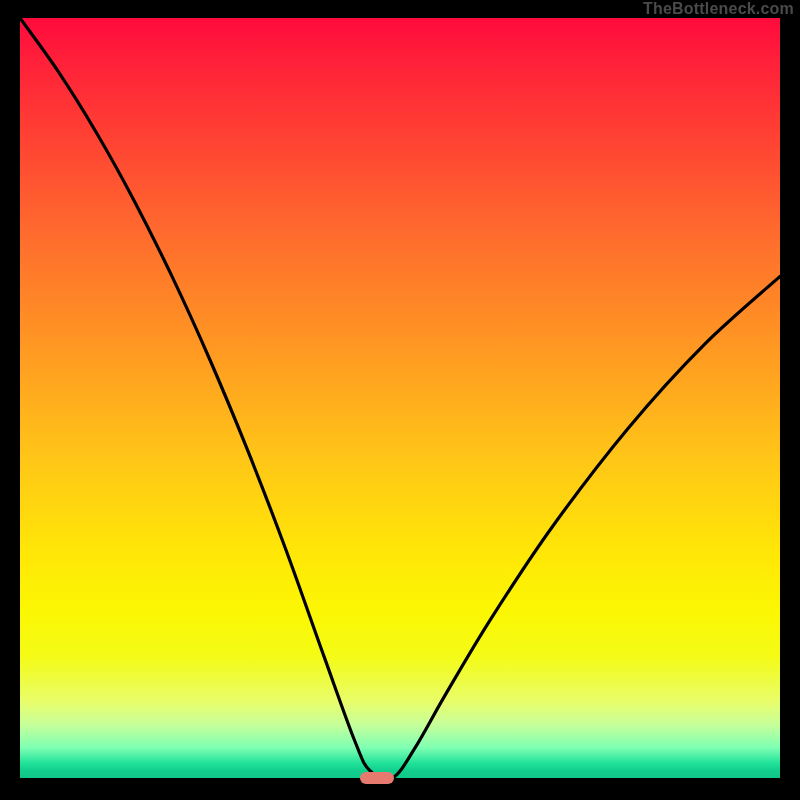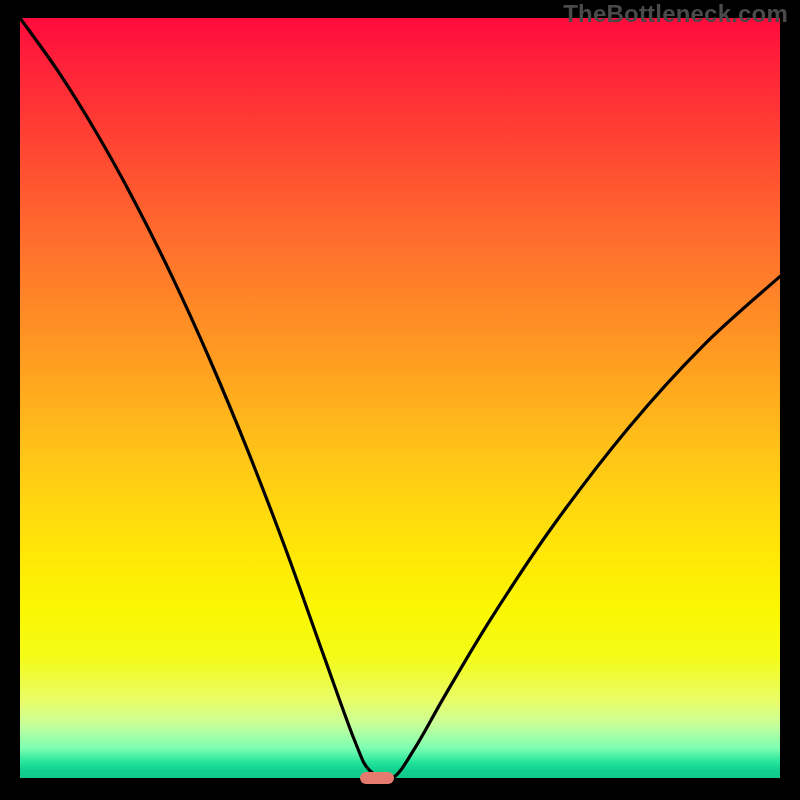--- a/index.html
+++ b/index.html
@@ -53,23 +53,23 @@
     pointer-events: none;
   }
   .marker {
     position: absolute;
     background: #e67a6f;
     border-radius: 999px;
   }
   .attrib {
     position: absolute;
     top: 0;
-    right: 12px;
+    right: 6px;
     font-family: Arial, Helvetica, sans-serif;
-    font-size: 24px;
+    font-size: 16px;
     font-weight: 600;
     color: #4a4a4a;
     letter-spacing: 0.2px;
   }
 </style>
 </head>
 <body>
 
 <div class="frame">
 

